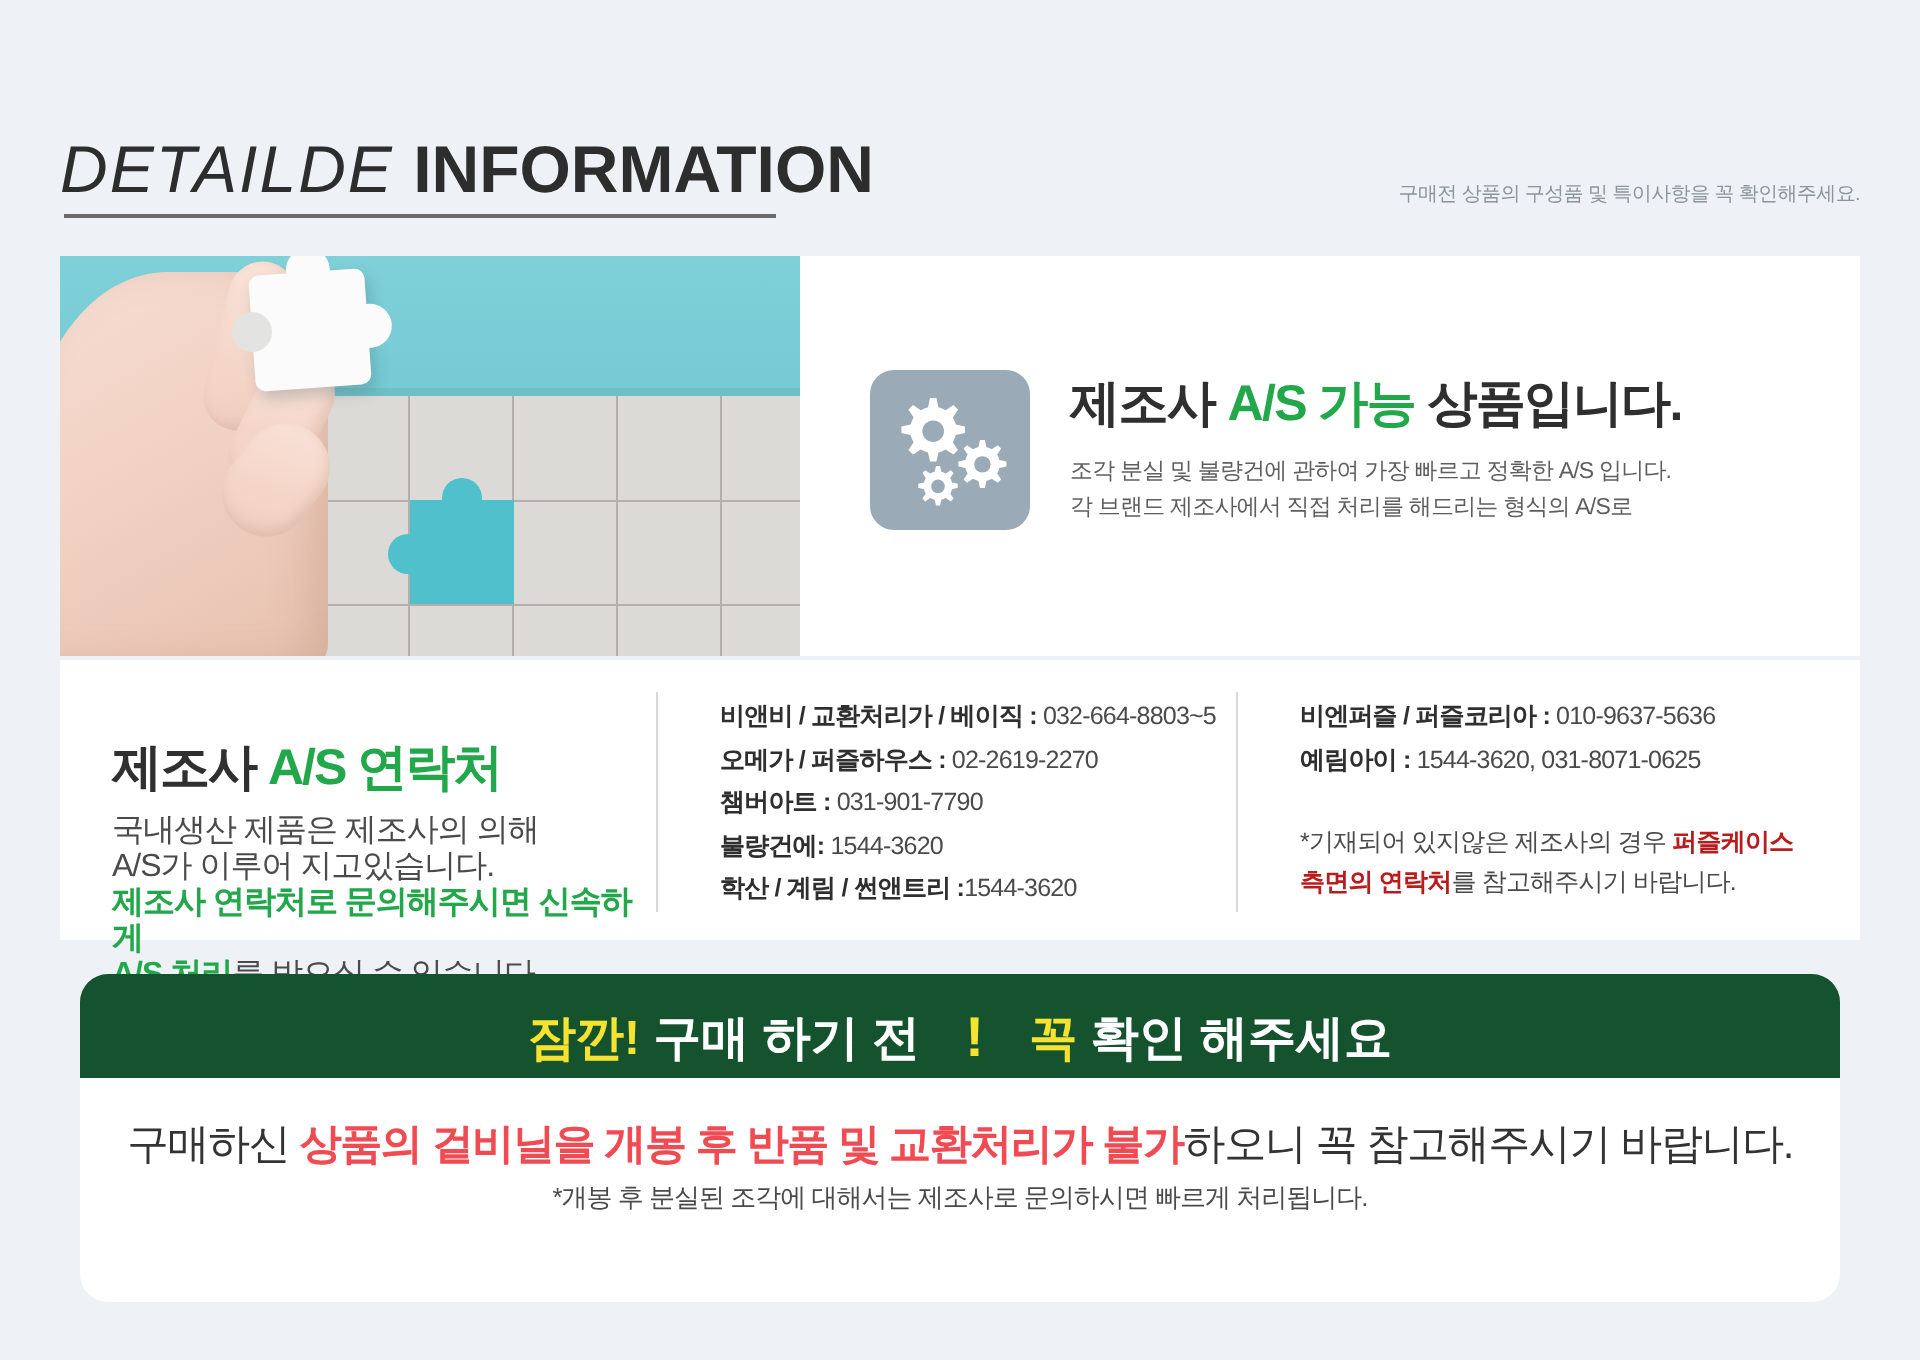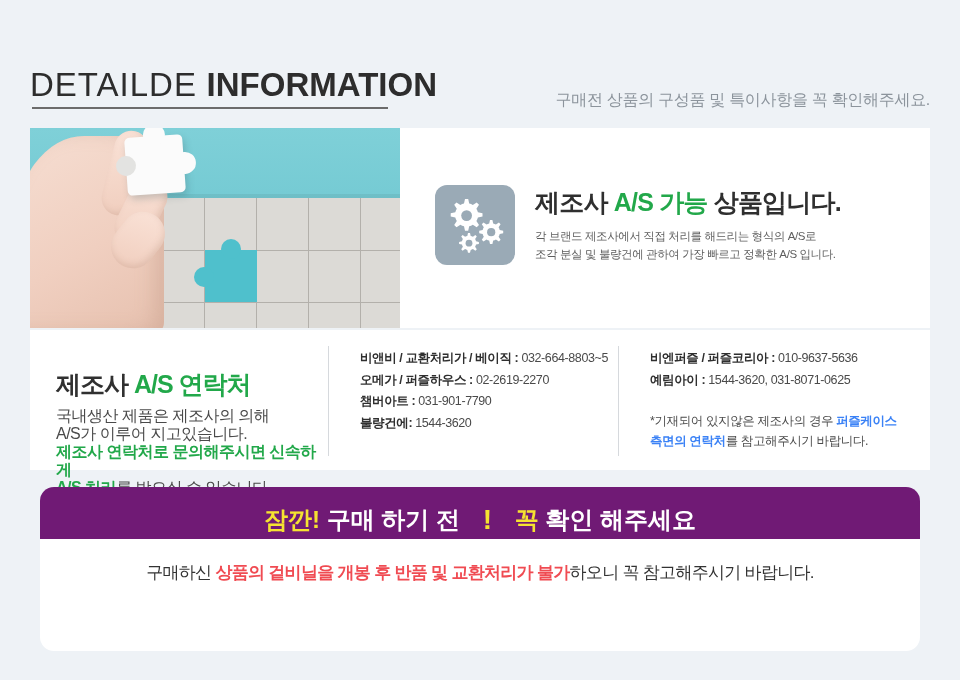--- a/index.html
+++ b/index.html
@@ -31,38 +31,39 @@
     top: 0;
     font-size: 33px;
     letter-spacing: 0.5px;
     line-height: 38px;
     color: #2d2d2d;
     white-space: nowrap;
   }
   .header-title .t-light {
     font-weight: 400;
     letter-spacing: 1px;
+    font-style: italic;
   }
   .header-title .t-bold {
     font-weight: 700;
     letter-spacing: 0px;
   }
   .header-rule {
     position: absolute;
     left: 2px;
     top: 41px;
     width: 356px;
     height: 2px;
     background: #6b6b6b;
   }
   .header-note {
     position: absolute;
     right: 0;
     top: 24px;
-    font-size: 16px;
+    font-size: 10px;
     color: #8c949c;
     letter-spacing: -0.3px;
     white-space: nowrap;
   }
 
   
   .panel-top {
     position: absolute;
     left: 30px;
     top: 128px;
@@ -269,30 +270,30 @@
     letter-spacing: -0.4px;
     color: #4a4a4a;
   }
   .contact-col .name { font-weight: 700; color: #2f2f2f; }
   .col-mid { left: 330px; width: 250px; }
   .col-right { left: 620px; width: 290px; }
   .col-right .note {
     margin-top: 20px;
     line-height: 20px;
   }
-  .col-right .note b { font-weight: 700; color: #3b82f6; }
+  .col-right .note b { font-weight: 700; color: #b91c1c; }
 
   
   .banner {
     position: absolute;
     left: 40px;
     top: 487px;
     width: 880px;
     height: 64px;
-    background: #701a75;
+    background: #14532d;
     border-radius: 14px 14px 0 0;
     display: flex;
     align-items: center;
     justify-content: center;
   }
   .banner-text {
     font-size: 24px;
     font-weight: 700;
     color: #ffffff;
     letter-spacing: 0px;
@@ -315,21 +316,21 @@
     left: 40px;
     top: 539px;
     width: 880px;
     height: 112px;
     background: #ffffff;
     border-radius: 0 0 14px 14px;
     text-align: center;
   }
   .notice-main {
     margin-top: 22px;
-    font-size: 17px;
+    font-size: 21px;
     letter-spacing: -0.7px;
     color: #333333;
     line-height: 24px;
     white-space: nowrap;
   }
   .notice-main .red {
     color: #f04b52;
     font-weight: 700;
   }
   .notice-sub1 {
@@ -400,22 +401,22 @@
         <circle cx="34.0" cy="58.2" r="3.4" fill="#9aaab6"></circle>
       </g>
     </svg>
   </div>
 
   <div class="claim">
     <div class="claim-title">
       <span>제조사 </span><span class="hl">A/S 가능</span><span> 상품입니다.</span>
     </div>
     <div class="claim-sub">
+      <div>조각 분실 및 불량건에 관하여 가장 빠르고 정확한 A/S 입니다.</div>
       <div>각 브랜드 제조사에서 직접 처리를 해드리는 형식의 A/S로</div>
-      <div>조각 분실 및 불량건에 관하여 가장 빠르고 정확한 A/S 입니다.</div>
     </div>
   </div>
 </div>
 
 <div class="panel-contact">
 
   <div class="contact-left">
     <div class="contact-heading">
       <span>제조사 </span><span class="hl">A/S 연락처</span>
     </div>
@@ -428,20 +429,21 @@
   </div>
 
   <div class="vdiv vdiv-1"></div>
   <div class="vdiv vdiv-2"></div>
 
   <div class="contact-col col-mid">
     <div><span class="name">비앤비 / 교환처리가 / 베이직 :</span><span> 032-664-8803~5</span></div>
     <div><span class="name">오메가 / 퍼즐하우스 :</span><span> 02-2619-2270</span></div>
     <div><span class="name">챔버아트 :</span><span> 031-901-7790</span></div>
     <div><span class="name">불량건에:</span><span> 1544-3620</span></div>
+    <div><span class="name">학산 / 계림 / 썬앤트리 :</span><span>1544-3620</span></div>
   </div>
 
   <div class="contact-col col-right">
     <div><span class="name">비엔퍼즐 / 퍼즐코리아 :</span><span> 010-9637-5636</span></div>
     <div><span class="name">예림아이 :</span><span> 1544-3620, 031-8071-0625</span></div>
     <div class="note">
       <div><span>*기재되어 있지않은 제조사의 경우 </span><b>퍼즐케이스</b></div>
       <div><b>측면의 연락처</b><span>를 참고해주시기 바랍니다.</span></div>
     </div>
   </div>
@@ -454,13 +456,14 @@
     <span class="banner-bang">!</span>
     <span class="y">꼭</span>
     <span>확인 해주세요</span>
   </div>
 </div>
 
 <div class="notice">
   <div class="notice-main">
     <span>구매하신 </span><span class="red">상품의 겉비닐을 개봉 후 반품 및 교환처리가 불가</span><span>하오니 꼭 참고해주시기 바랍니다.</span>
   </div>
+  <div class="notice-sub2">*개봉 후 분실된 조각에 대해서는 제조사로 문의하시면 빠르게 처리됩니다.</div>
 </div>
 
 </body></html>

